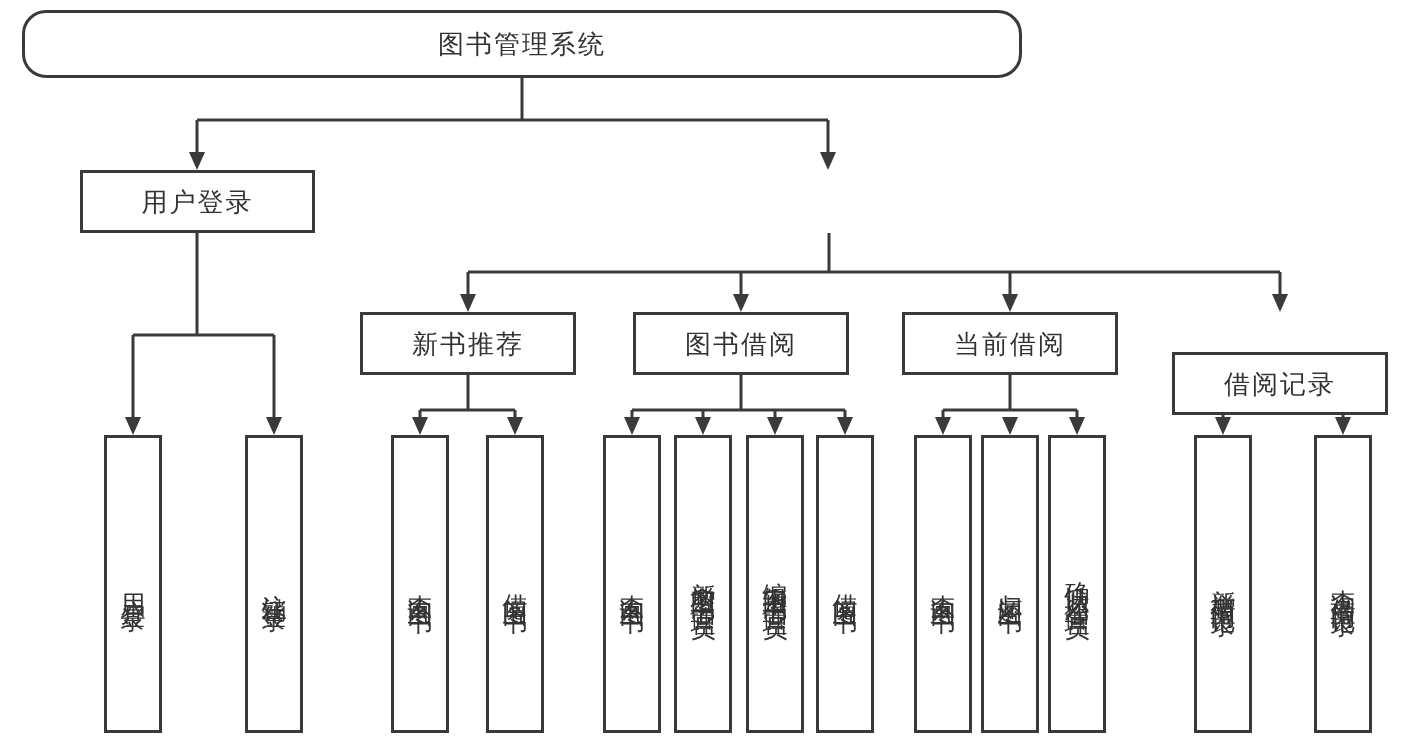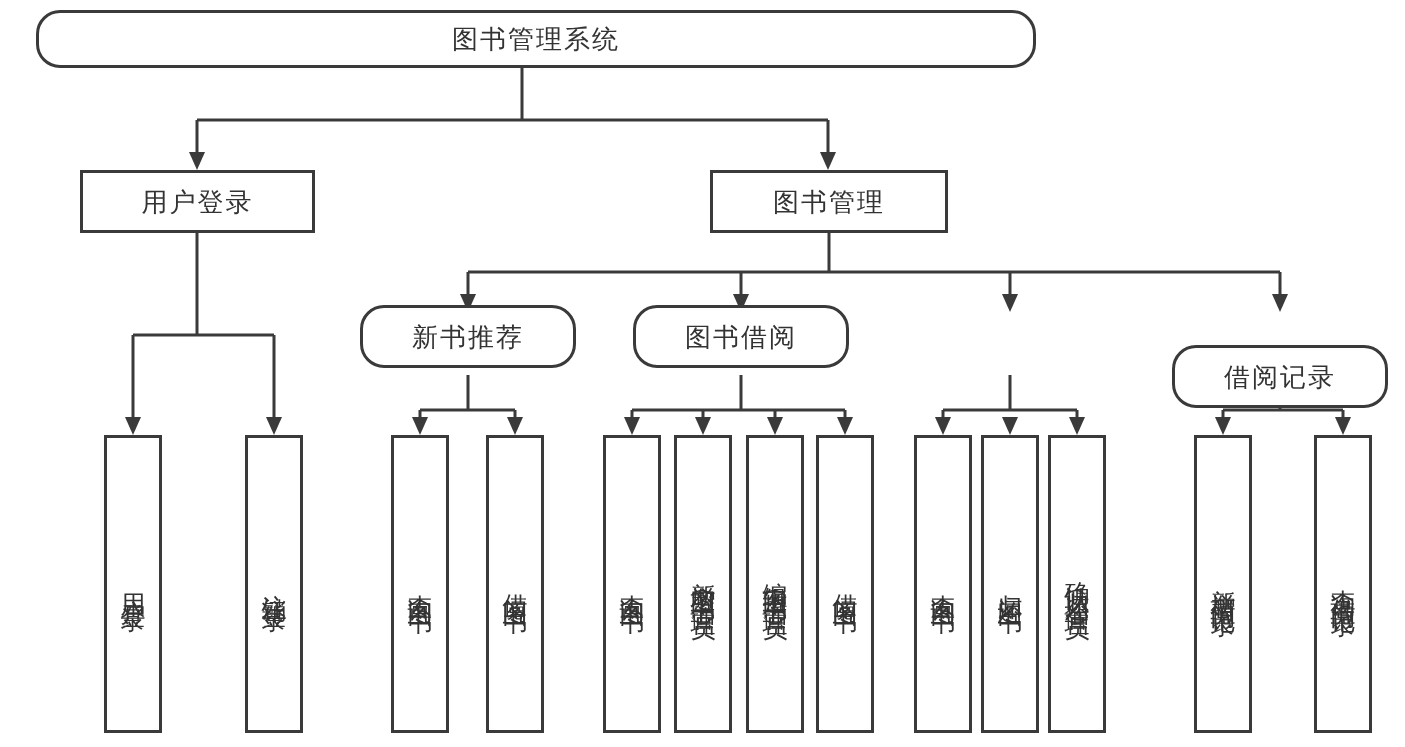--- a/index.html
+++ b/index.html
@@ -35,27 +35,27 @@
     white-space: nowrap;
   }
   .node .vlabel {
     writing-mode: vertical-rl;
     text-orientation: mixed;
     font-size: 25px;
     letter-spacing: 5px;
     line-height: 1;
   }
   
-  .n-root  { left: 36px;  top: 10px;  width: 1000px; height: 58px; border-radius: 24px; }
+  .n-root  { left: 22px;  top: 10px;  width: 1000px; height: 68px; border-radius: 24px; }
   
   .n-l2    { top: 170px; height: 63px; }
   .n-user  { left: 80px;  width: 235px; }
   .n-mgmt  { left: 710px; width: 238px; }
   
-  .n-l3    { top: 305px; height: 63px; width: 216px; border-radius: 24px; }
+  .n-l3    { top: 312px; height: 63px; width: 216px; }
   .n-l3-0  { left: 360px; }
   .n-l3-1  { left: 633px; }
   .n-l3-2  { left: 902px; }
   .n-l3-3  { left: 1172px; margin-top: 40px; }
   
   .leaf    { top: 435px; height: 298px; width: 58px; }
   .lf-0  { left: 104px; }
   .lf-1  { left: 245px; }
   .lf-2  { left: 391px; }
   .lf-3  { left: 486px; }
@@ -126,29 +126,29 @@
     </g>
   </svg>
 
   <div class="node n-root">
     <span class="hlabel">图书管理系统</span>
   </div>
 
   <div class="node n-l2 n-user">
     <span class="hlabel">用户登录</span>
   </div>
-  <div class="node n-l2 n-mgmt">
-    <span class="hlabel">图书管理</span>
-  </div>
 
   <div class="node n-l3 n-l3-0">
     <span class="hlabel">新书推荐</span>
   </div>
   <div class="node n-l3 n-l3-1">
     <span class="hlabel">图书借阅</span>
+  </div>
+  <div class="node n-l3 n-l3-2">
+    <span class="hlabel">当前借阅</span>
   </div>
   <div class="node n-l3 n-l3-3">
     <span class="hlabel">借阅记录</span>
   </div>
 
   <div class="node leaf lf-0">
     <span class="vlabel">用户登录</span>
   </div>
   <div class="node leaf lf-1">
     <span class="vlabel">注销登录</span>

